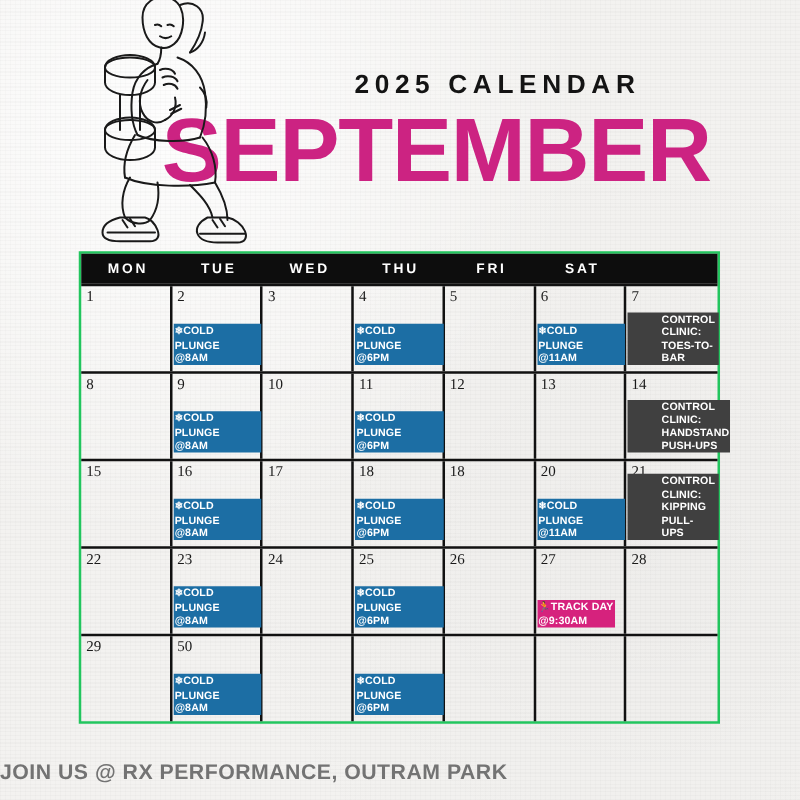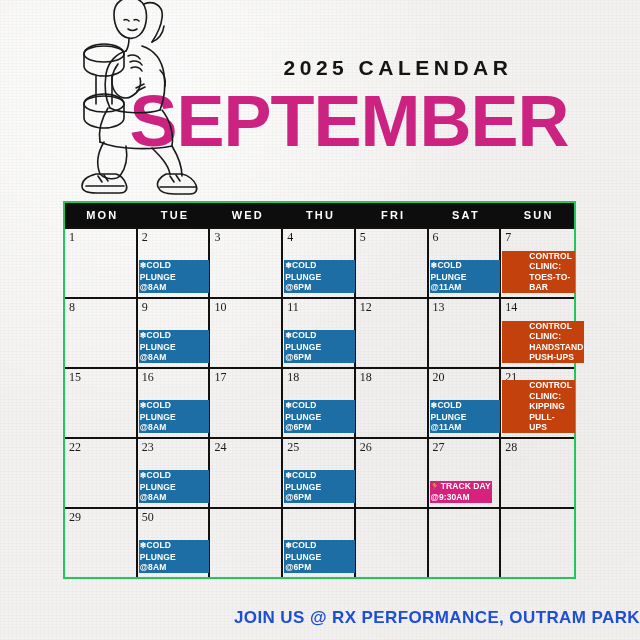--- a/index.html
+++ b/index.html
@@ -135,35 +135,35 @@
     line-height: 10.5px;
     font-weight: bold;
     color: #ffffff;
     letter-spacing: 0.1px;
     padding: 0 1px 0 1px;
     white-space: pre-line;
     text-align: left;
     max-width: 74px;
   }
   .event-cold  { background: #1c6ea4; }
-  .event-clinic{ background: #c2410c; padding-left: 27px; }
+  .event-clinic{ background: #404040; padding-left: 27px; }
   .event-track { background: #d6227d; }
   .event .ico { font-size: 8px; }
 
   
   #footer-text {
     position: absolute;
     left: 0;
     top: 608px;
     width: 640px;
-    text-align: right;
+    text-align: left;
     font-size: 17px;
     font-weight: bold;
     letter-spacing: 0.4px;
-    color: #1d4ed8;
+    color: #737373;
   }
 </style>
 </head>
 <body>
 
 <div id="paper-texture"></div>
 
 <div id="page">
 
   <div id="header">
@@ -233,21 +233,20 @@
   </div>
 
   <div id="calendar">
     <div id="weekday-header">
         <div class="weekday-cell">MON</div>
         <div class="weekday-cell">TUE</div>
         <div class="weekday-cell">WED</div>
         <div class="weekday-cell">THU</div>
         <div class="weekday-cell">FRI</div>
         <div class="weekday-cell">SAT</div>
-        <div class="weekday-cell">SUN</div>
       </div>
     <div id="weeks-container">
         <div class="week-row">
           <div class="day-cell">
             <div class="day-number">1</div>
           </div>
           <div class="day-cell">
             <div class="day-number">2</div>
             <div class="events"><div class="event event-cold"><span class="ico">❄</span><span>COLD PLUNGE
 @8AM</span></div></div>

